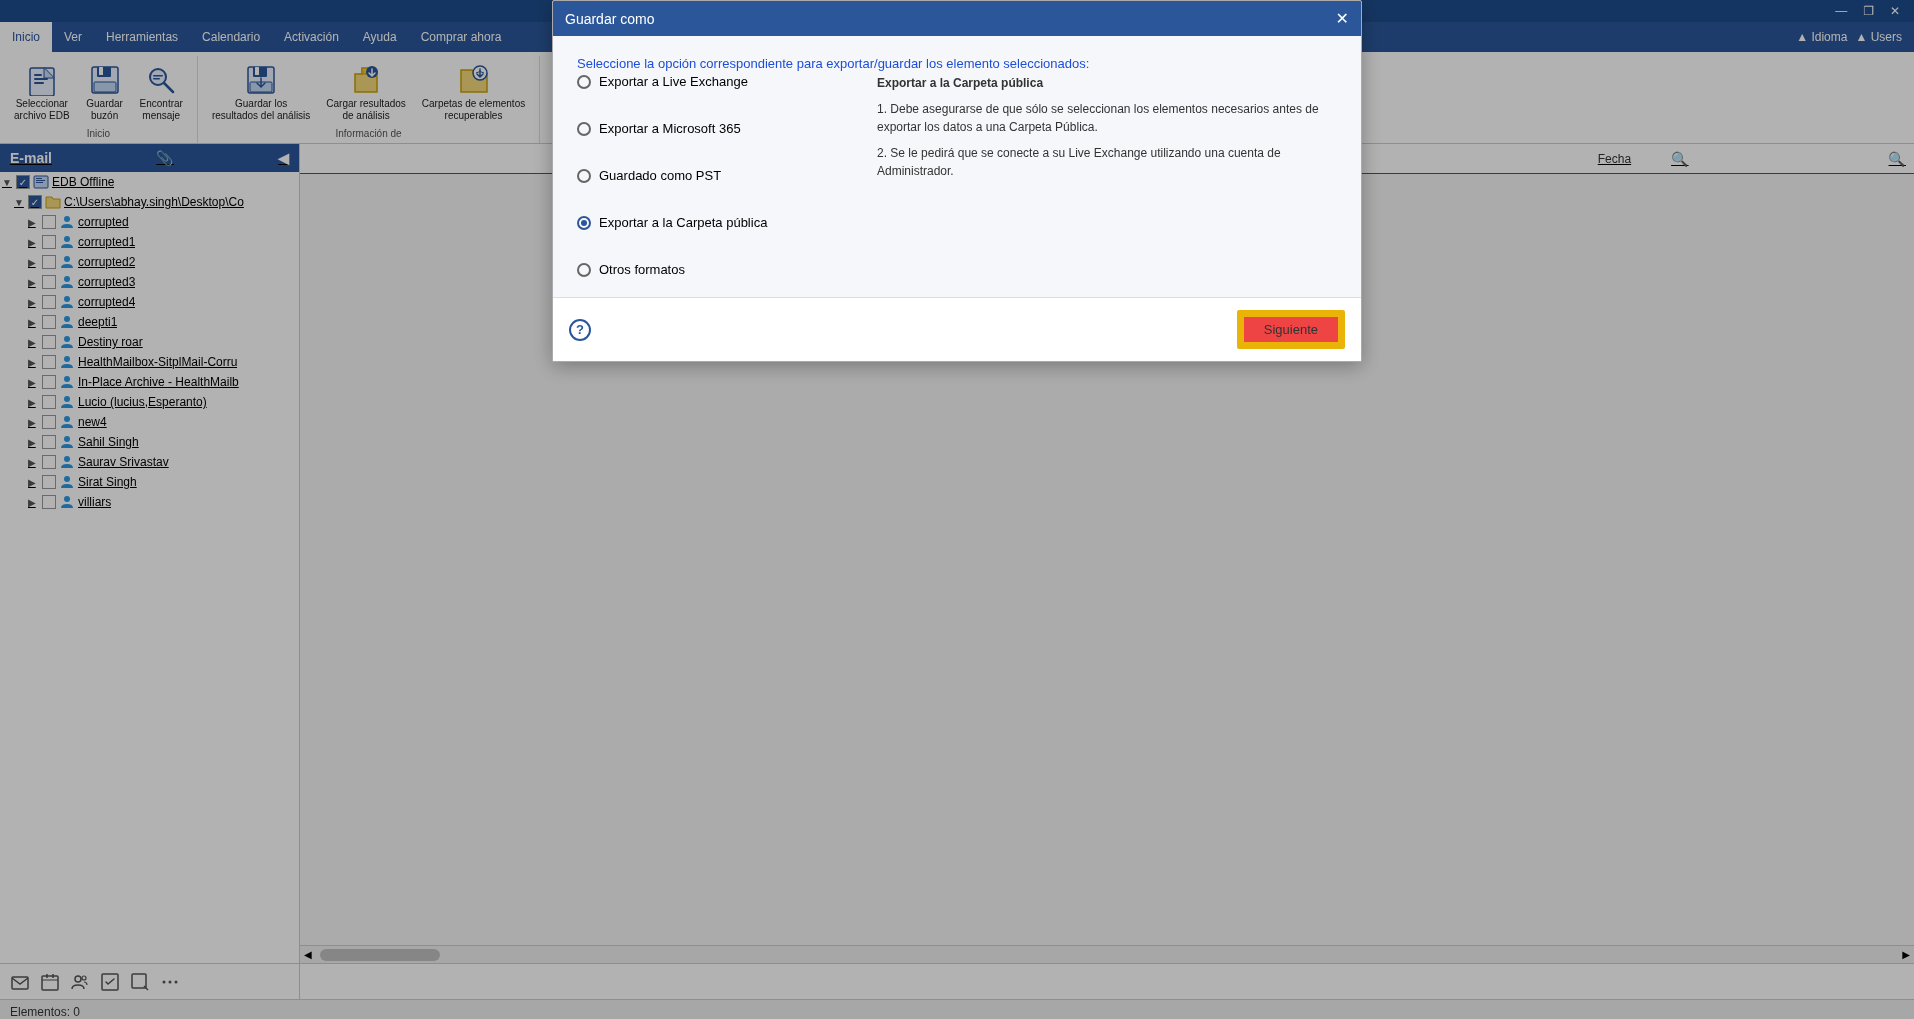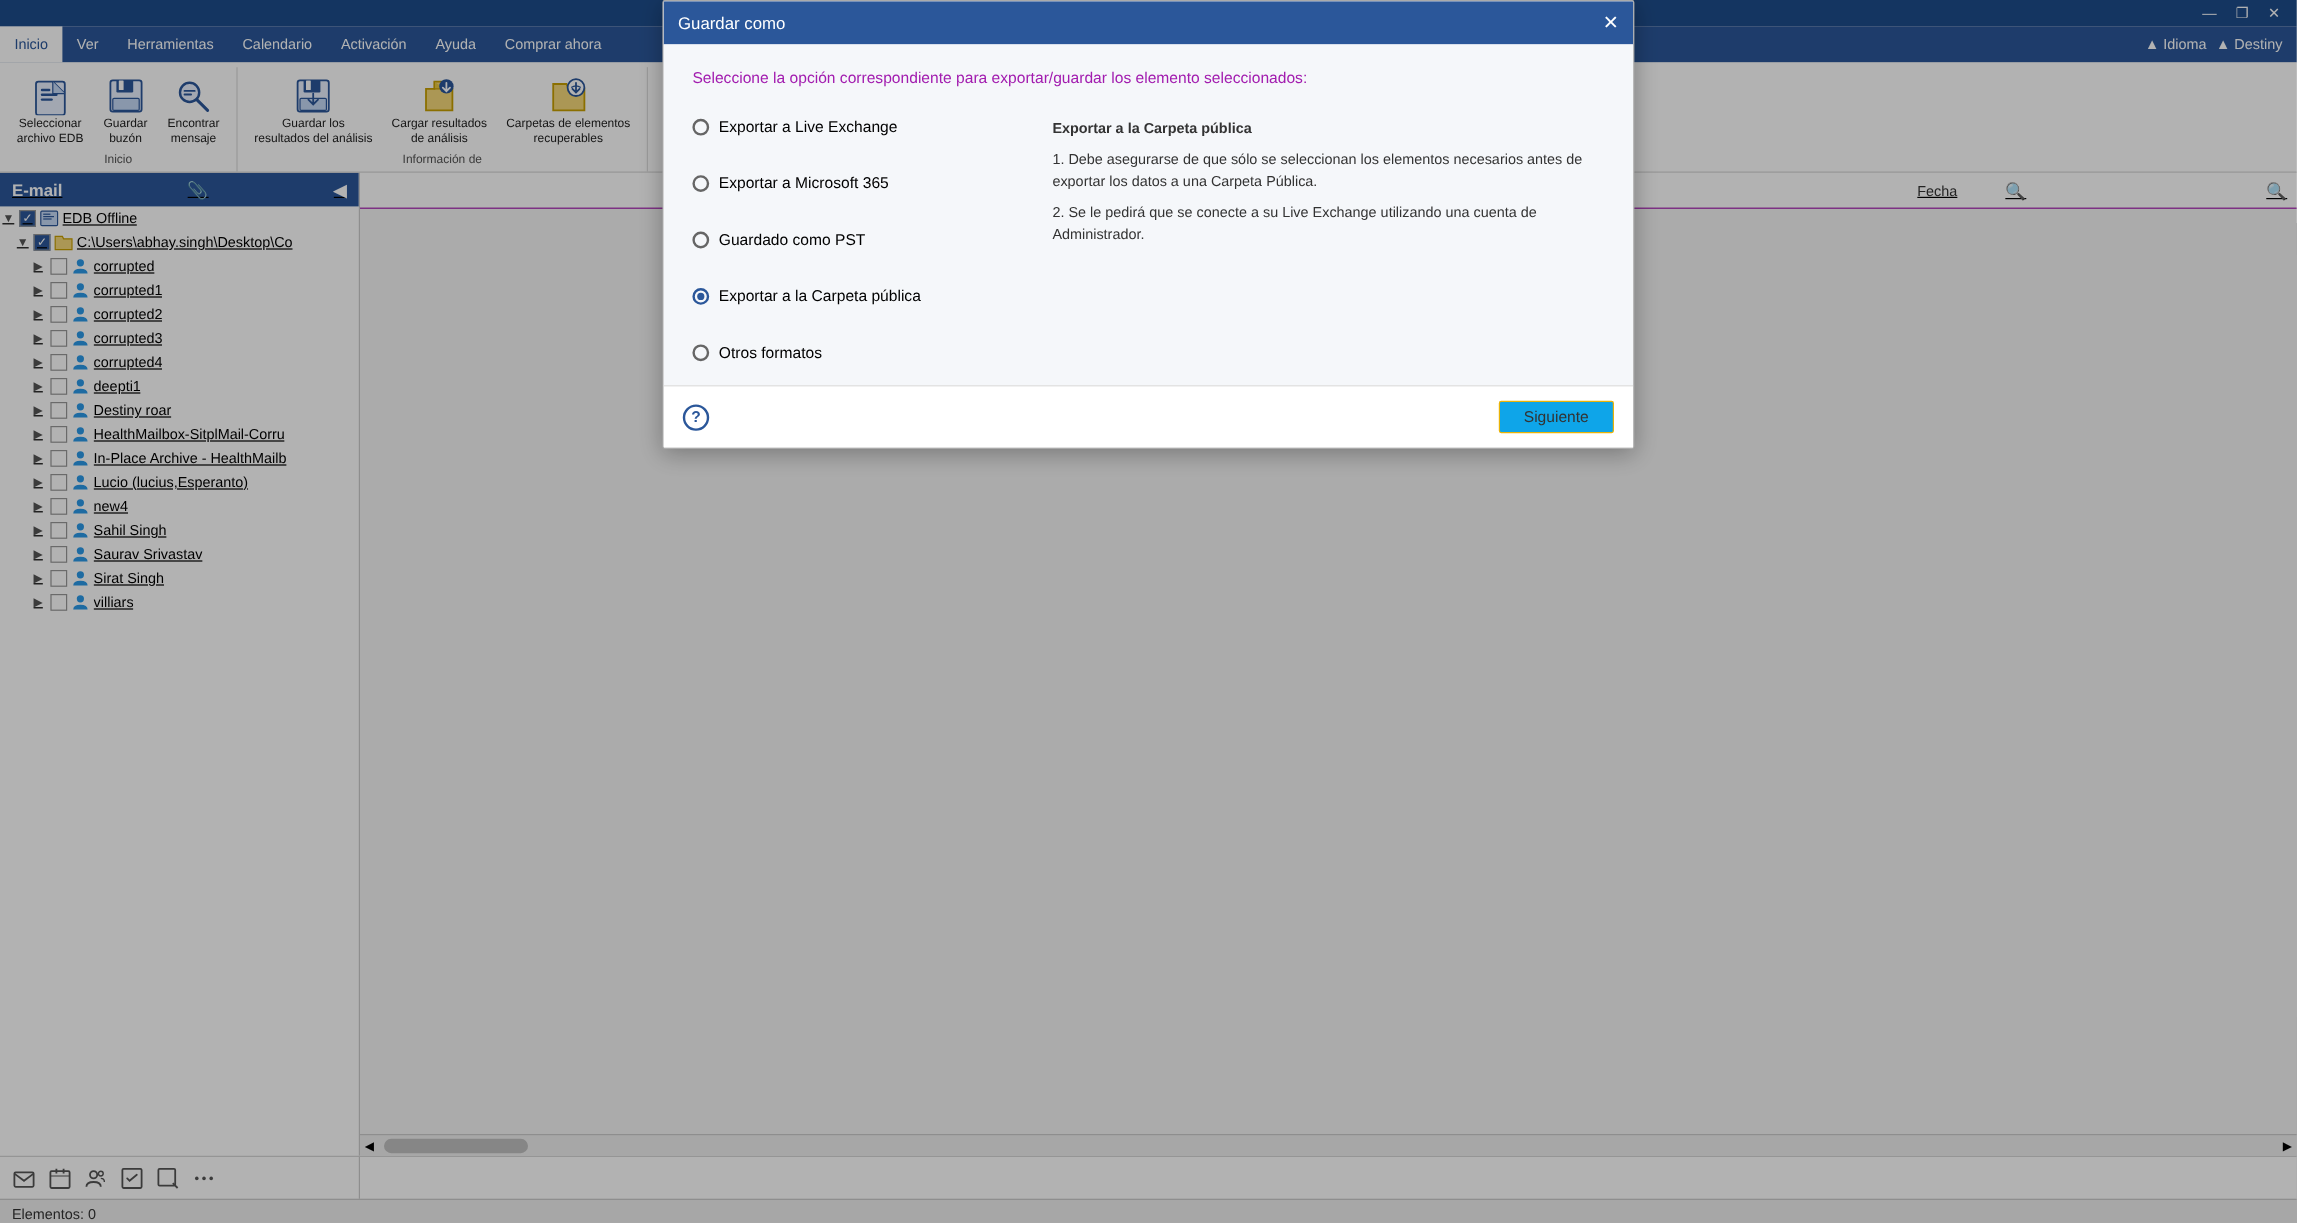--- a/index.html
+++ b/index.html
@@ -193,21 +193,21 @@
       background: #2b579a;
       color: white;
       padding: 8px 12px;
       display: flex;
       align-items: center;
       justify-content: space-between;
     }
     .modal-title { font-size: 14px; font-weight: normal; }
     .modal-close { color: white; cursor: pointer; font-size: 16px; background: none; border: none; }
     .modal-body { padding: 20px 24px; background: #f5f7fa; }
-    .modal-instruction { font-size: 13px; color: #a21caf; margin-bottom: 26px; }
+    .modal-instruction { font-size: 13px; color: #1d4ed8; margin-bottom: 3px; }
     .modal-content-split { display: flex; gap: 20px; }
     .modal-left { flex: 0 0 280px; display: flex; flex-direction: column; gap: 32px; }
     .modal-right { flex: 1; font-size: 12px; color: #333; line-height: 1.5; }
     .modal-right-title { font-weight: bold; margin-bottom: 8px; color: #333; }
     .modal-right-text { margin-bottom: 8px; }
     .radio-option { display: flex; align-items: center; gap: 8px; cursor: pointer; font-size: 13px; }
     .radio-circle {
       width: 14px; height: 14px; border-radius: 50%;
       border: 2px solid #666;
       display: flex; align-items: center; justify-content: center;
@@ -229,22 +229,22 @@
     }
     .help-icon {
       width: 22px; height: 22px; border-radius: 50%;
       border: 2px solid #2b579a;
       color: #2b579a;
       display: flex; align-items: center; justify-content: center;
       font-size: 13px; font-weight: bold; cursor: pointer;
     }
     .btn-siguiente {
       padding: 5px 20px;
-      border: 1px solid #eab308;
-      background: #0ea5e9;
+      border: 7px solid #eab308;
+      background: #ef4444;
       color: #333;
       font-size: 13px;
       cursor: pointer;
       border-radius: 2px;
     }
 
     
     svg { display: block; }
   </style>
 </head>
@@ -262,21 +262,21 @@
 <div class="menu-bar">
   <div class="menu-item active">Inicio</div>
   <div class="menu-item">Ver</div>
   <div class="menu-item">Herramientas</div>
   <div class="menu-item">Calendario</div>
   <div class="menu-item">Activación</div>
   <div class="menu-item">Ayuda</div>
   <div class="menu-item">Comprar ahora</div>
   <div class="menu-right">
     <span style="cursor:pointer;">▲ Idioma</span>
-    <span style="cursor:pointer;">▲ Destiny</span>
+    <span style="cursor:pointer;">▲ Users</span>
   </div>
 </div>
 
 <div class="ribbon">
 
   <div class="ribbon-group">
     <div class="ribbon-group-items">
 
       <button class="ribbon-btn">
         <div class="ribbon-icon">

